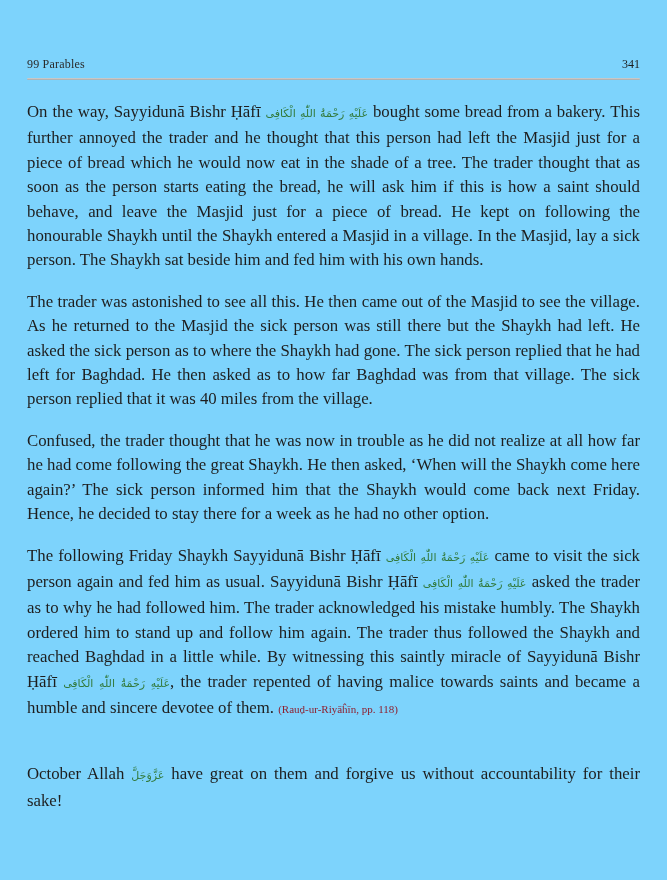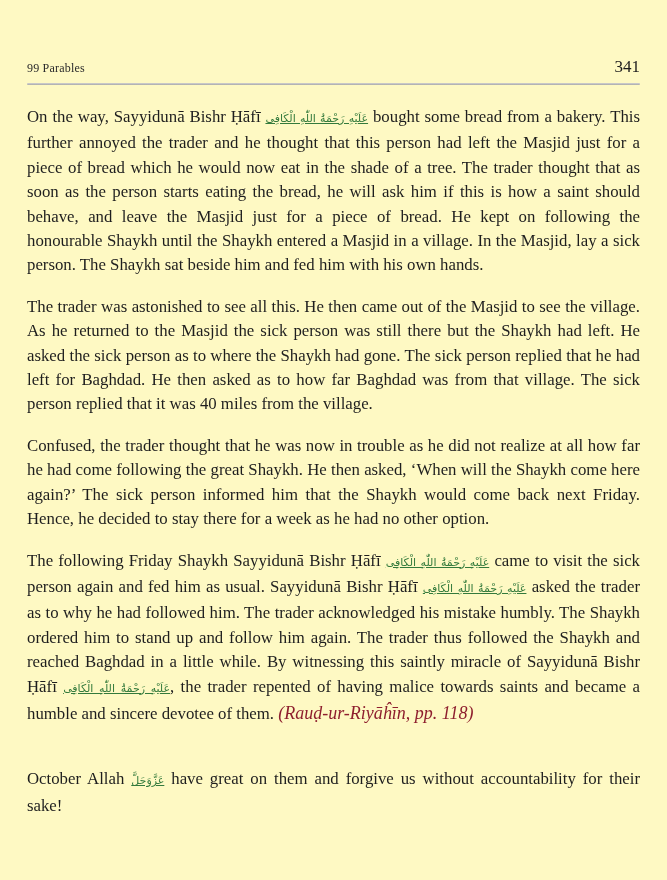--- a/index.html
+++ b/index.html
@@ -5,35 +5,35 @@
   * { margin: 0; padding: 0; box-sizing: border-box; }
   html, body { background: #ffffff; }
   body {
     width: 667px; height: 880px;
     font-family: "Liberation Serif", serif;
     color: var(--body-text, #1e1e1e);
   }
   .page {
     width: 667px; height: 880px;
     padding: 57px 27px 0 27px;
-    background: #fef9c3;
+    background: #7dd3fc;
     overflow: hidden;
   }
   .page-header {
     display: flex;
     justify-content: space-between;
     align-items: baseline;
   }
   .running-title {
     font-size: 12px;
     letter-spacing: 0.2px;
     color: #2b2b2b;
   }
   .page-number {
-    font-size: 17px;
+    font-size: 12px;
     color: #1c1c1c;
   }
   .header-rule {
     height: 2px;
     margin-top: 6px;
     background: linear-gradient(to bottom, #d2d2d2, var(--rule-gray, #a9a9a9));
     border-radius: 1px;
   }
   .page-body { margin-top: 20px; }
   p.para {
@@ -45,25 +45,23 @@
   }
   p.para.closing { margin-top: 41px; }
   .seg-text { }
   .seg-arabic {
     font-family: "DejaVu Sans", sans-serif;
     font-size: 11px;
     color: var(--arabic-green, #337a3c);
     direction: rtl;
     unicode-bidi: isolate;
     white-space: nowrap;
-    text-decoration: underline;
   }
   .seg-citation {
-    font-style: italic;
-    font-size: 18px;
+    font-size: 11px;
     color: var(--citation-red, #8e1f2e);
   }
 </style>
 </head>
 <body>
 
 <div class="page">
   <header class="page-header">
     <span class="running-title">99 Parables</span>
     <span class="page-number">341</span>

